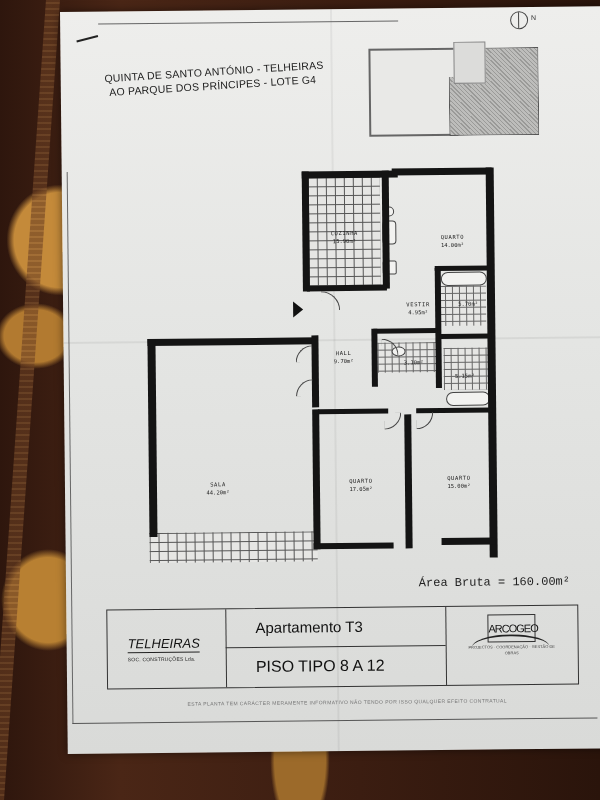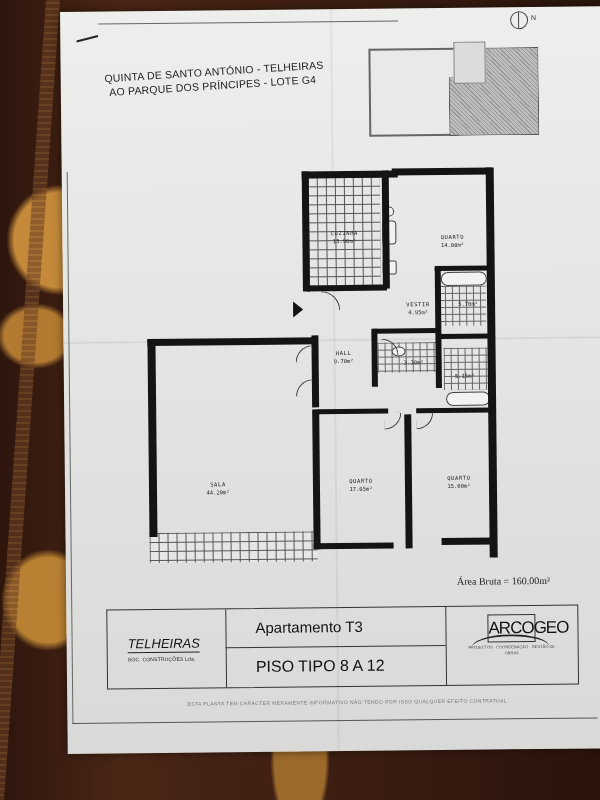--- a/index.html
+++ b/index.html
@@ -46,31 +46,31 @@
   .tile-s{background-color:#e6e6e4;background-image:
      linear-gradient(#666 1px,transparent 1px),linear-gradient(90deg,#666 1px,transparent 1px);
      background-size:7px 7px;}
   .room{position:absolute;}
   .lbl{position:absolute;font-family:"DejaVu Sans Mono",monospace;font-size:5.5px;color:#222;text-align:center;line-height:8px;letter-spacing:.6px;}
   .lbl .a{display:block;letter-spacing:0;}
   .door{position:absolute;border:1px solid #444;border-radius:0 100% 0 0;border-left:none;border-bottom:none;}
   .tub{position:absolute;border:1px solid #444;border-radius:8px;background:#f2f2f0;}
   .fixture{position:absolute;border:1px solid #444;border-radius:50%;background:#f2f2f0;}
   .arrow{position:absolute;width:0;height:0;border-top:8px solid transparent;border-bottom:8px solid transparent;border-left:10px solid #111;}
-  .area{position:absolute;right:56px;top:568px;font-family:Liberation Serif, serif;font-size:10px;color:#222;}
+  .area{position:absolute;right:36px;top:568px;font-family:Liberation Mono, monospace;font-size:12px;color:#222;}
   
   .tb{position:absolute;left:40px;top:598px;width:470px;height:78px;border:1px solid #333;}
   .tb .c1{position:absolute;left:0;top:0;width:118px;height:78px;border-right:1px solid #333;}
   .tb .c2{position:absolute;left:118px;top:0;width:220px;height:78px;border-right:1px solid #333;}
   .tb .c2 .r{position:absolute;left:0;right:0;height:38px;font-size:15px;color:#111;padding-left:30px;line-height:38px;}
   .tb .c2 .r2{top:38px;border-top:1px solid #333;font-size:16px;}
   .tb .c3{position:absolute;left:338px;top:0;width:132px;height:78px;}
   .lagi{position:absolute;left:20px;top:26px;font-size:13px;font-style:italic;color:#111;border-bottom:1px solid #222;padding-bottom:1px;}
   .lagi-sub{position:absolute;left:20px;top:46px;font-size:5px;color:#222;letter-spacing:.2px;}
-  .arc-logo{position:absolute;left:42px;top:8px;width:46px;height:26px;border:1px solid #333;font-size:17px;text-align:center;line-height:26px;letter-spacing:-1px;color:#111;}
+  .arc-logo{position:absolute;left:42px;top:8px;width:46px;height:26px;border:1px solid #333;font-size:11px;text-align:center;line-height:26px;letter-spacing:-1px;color:#111;}
   .arc-curve{position:absolute;left:26px;top:28px;width:78px;height:24px;border-top:2px solid #222;border-radius:50% 50% 0 0;}
   .arc-txt{position:absolute;left:16px;top:38px;width:100px;font-size:4px;color:#444;text-align:center;line-height:6px;}
   .disclaimer{position:absolute;left:50px;top:690px;width:460px;font-size:5px;color:#777;letter-spacing:.4px;text-align:center;}
 </style>
 </head>
 <body>
 
 <div class="table"></div>
 <div class="inlay"></div>
 

